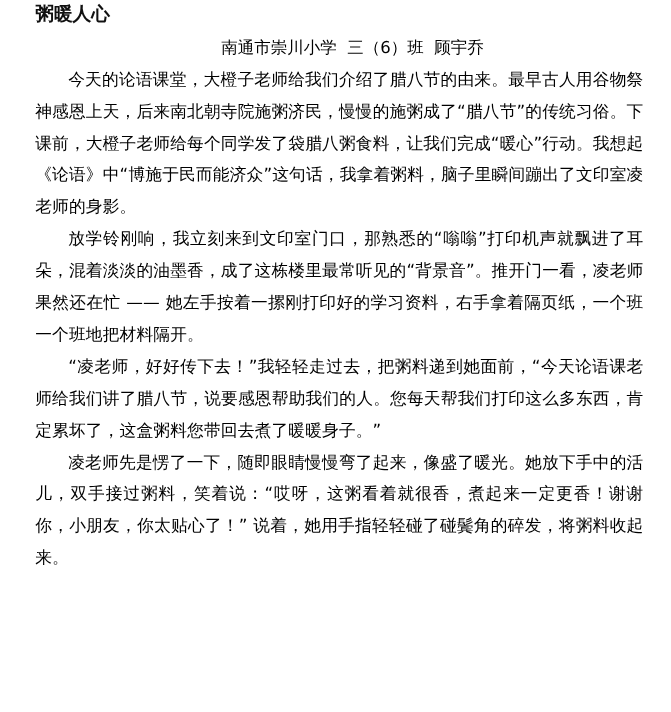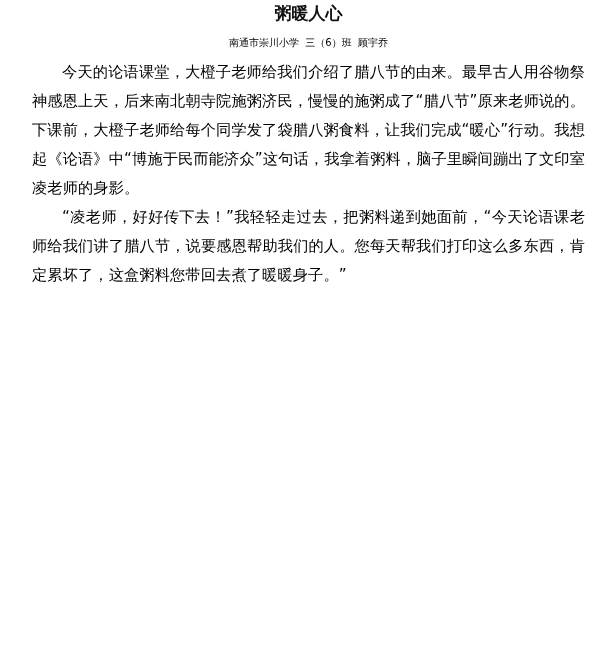--- a/index.html
+++ b/index.html
@@ -19,34 +19,34 @@
       position: absolute;
       left: 32px;
       top: 0;
       width: 553px;
     }
     .title {
       position: absolute;
       left: 0;
       width: 553px;
       top: 1px;
-      text-align: center;
+      text-align: left;
       font-size: 17px;
       font-weight: bold;
       line-height: 24px;
       letter-spacing: 0px;
       color: #111;
     }
     .byline {
       position: absolute;
-      left: 0;
+      left: 12px;
       width: 553px;
       top: 31px;
       text-align: center;
-      font-size: 10px;
+      font-size: 15px;
       line-height: 24px;
       white-space: pre;
     }
     .body {
       position: absolute;
       left: 0;
       top: 58px;
       width: 553px;
     }
     .para {
@@ -67,16 +67,18 @@
       margin-left: 8px;
     }
   </style>
 </head>
 <body>
 
 <div class="doc">
   <div class="title">粥暖人心</div>
   <div class="byline">南通市崇川小学  三（6）班  顾宇乔</div>
   <div class="body">
-    <p class="para">今天的论语课堂，大橙子老师给我们介绍了腊八节的由来。最早古人用谷物祭神感恩上天，后来南北朝寺院施粥济民，慢慢的施粥成了“腊八节”原来老师说的。下课前，大橙子老师给每个同学发了袋腊八粥食料，让我们完成“暖心”行动。我想起《论语》中“博施于民而能济众”这句话，我拿着粥料，脑子里瞬间蹦出了文印室凌老师的身影。</p>
+    <p class="para">今天的论语课堂，大橙子老师给我们介绍了腊八节的由来。最早古人用谷物祭神感恩上天，后来南北朝寺院施粥济民，慢慢的施粥成了“腊八节”的传统习俗。下课前，大橙子老师给每个同学发了袋腊八粥食料，让我们完成“暖心”行动。我想起《论语》中“博施于民而能济众”这句话，我拿着粥料，脑子里瞬间蹦出了文印室凌老师的身影。</p>
+    <p class="para">放学铃刚响，我立刻来到文印室门口，那熟悉的“嗡嗡”打印机声就飘进了耳朵，混着淡淡的油墨香，成了这栋楼里最常听见的“背景音”。推开门一看，凌老师果然还在忙 —— 她左手按着一摞刚打印好的学习资料，右手拿着隔页纸，一个班一个班地把材料隔开。</p>
     <p class="para">“凌老师，好好传下去！”我轻轻走过去，把粥料递到她面前，“今天论语课老师给我们讲了腊八节，说要感恩帮助我们的人。您每天帮我们打印这么多东西，肯定累坏了，这盒粥料您带回去煮了暖暖身子。”</p>
+    <p class="para">凌老师先是愣了一下，随即眼睛慢慢弯了起来，像盛了暖光。她放下手中的活儿，双手接过粥料，笑着说：“哎呀，这粥看着就很香，煮起来一定更香！谢谢你，小朋友，你太贴心了！” 说着，她用手指轻轻碰了碰鬓角的碎发，将粥料收起来。</p>
   </div>
 </div>
 
 </body></html>

